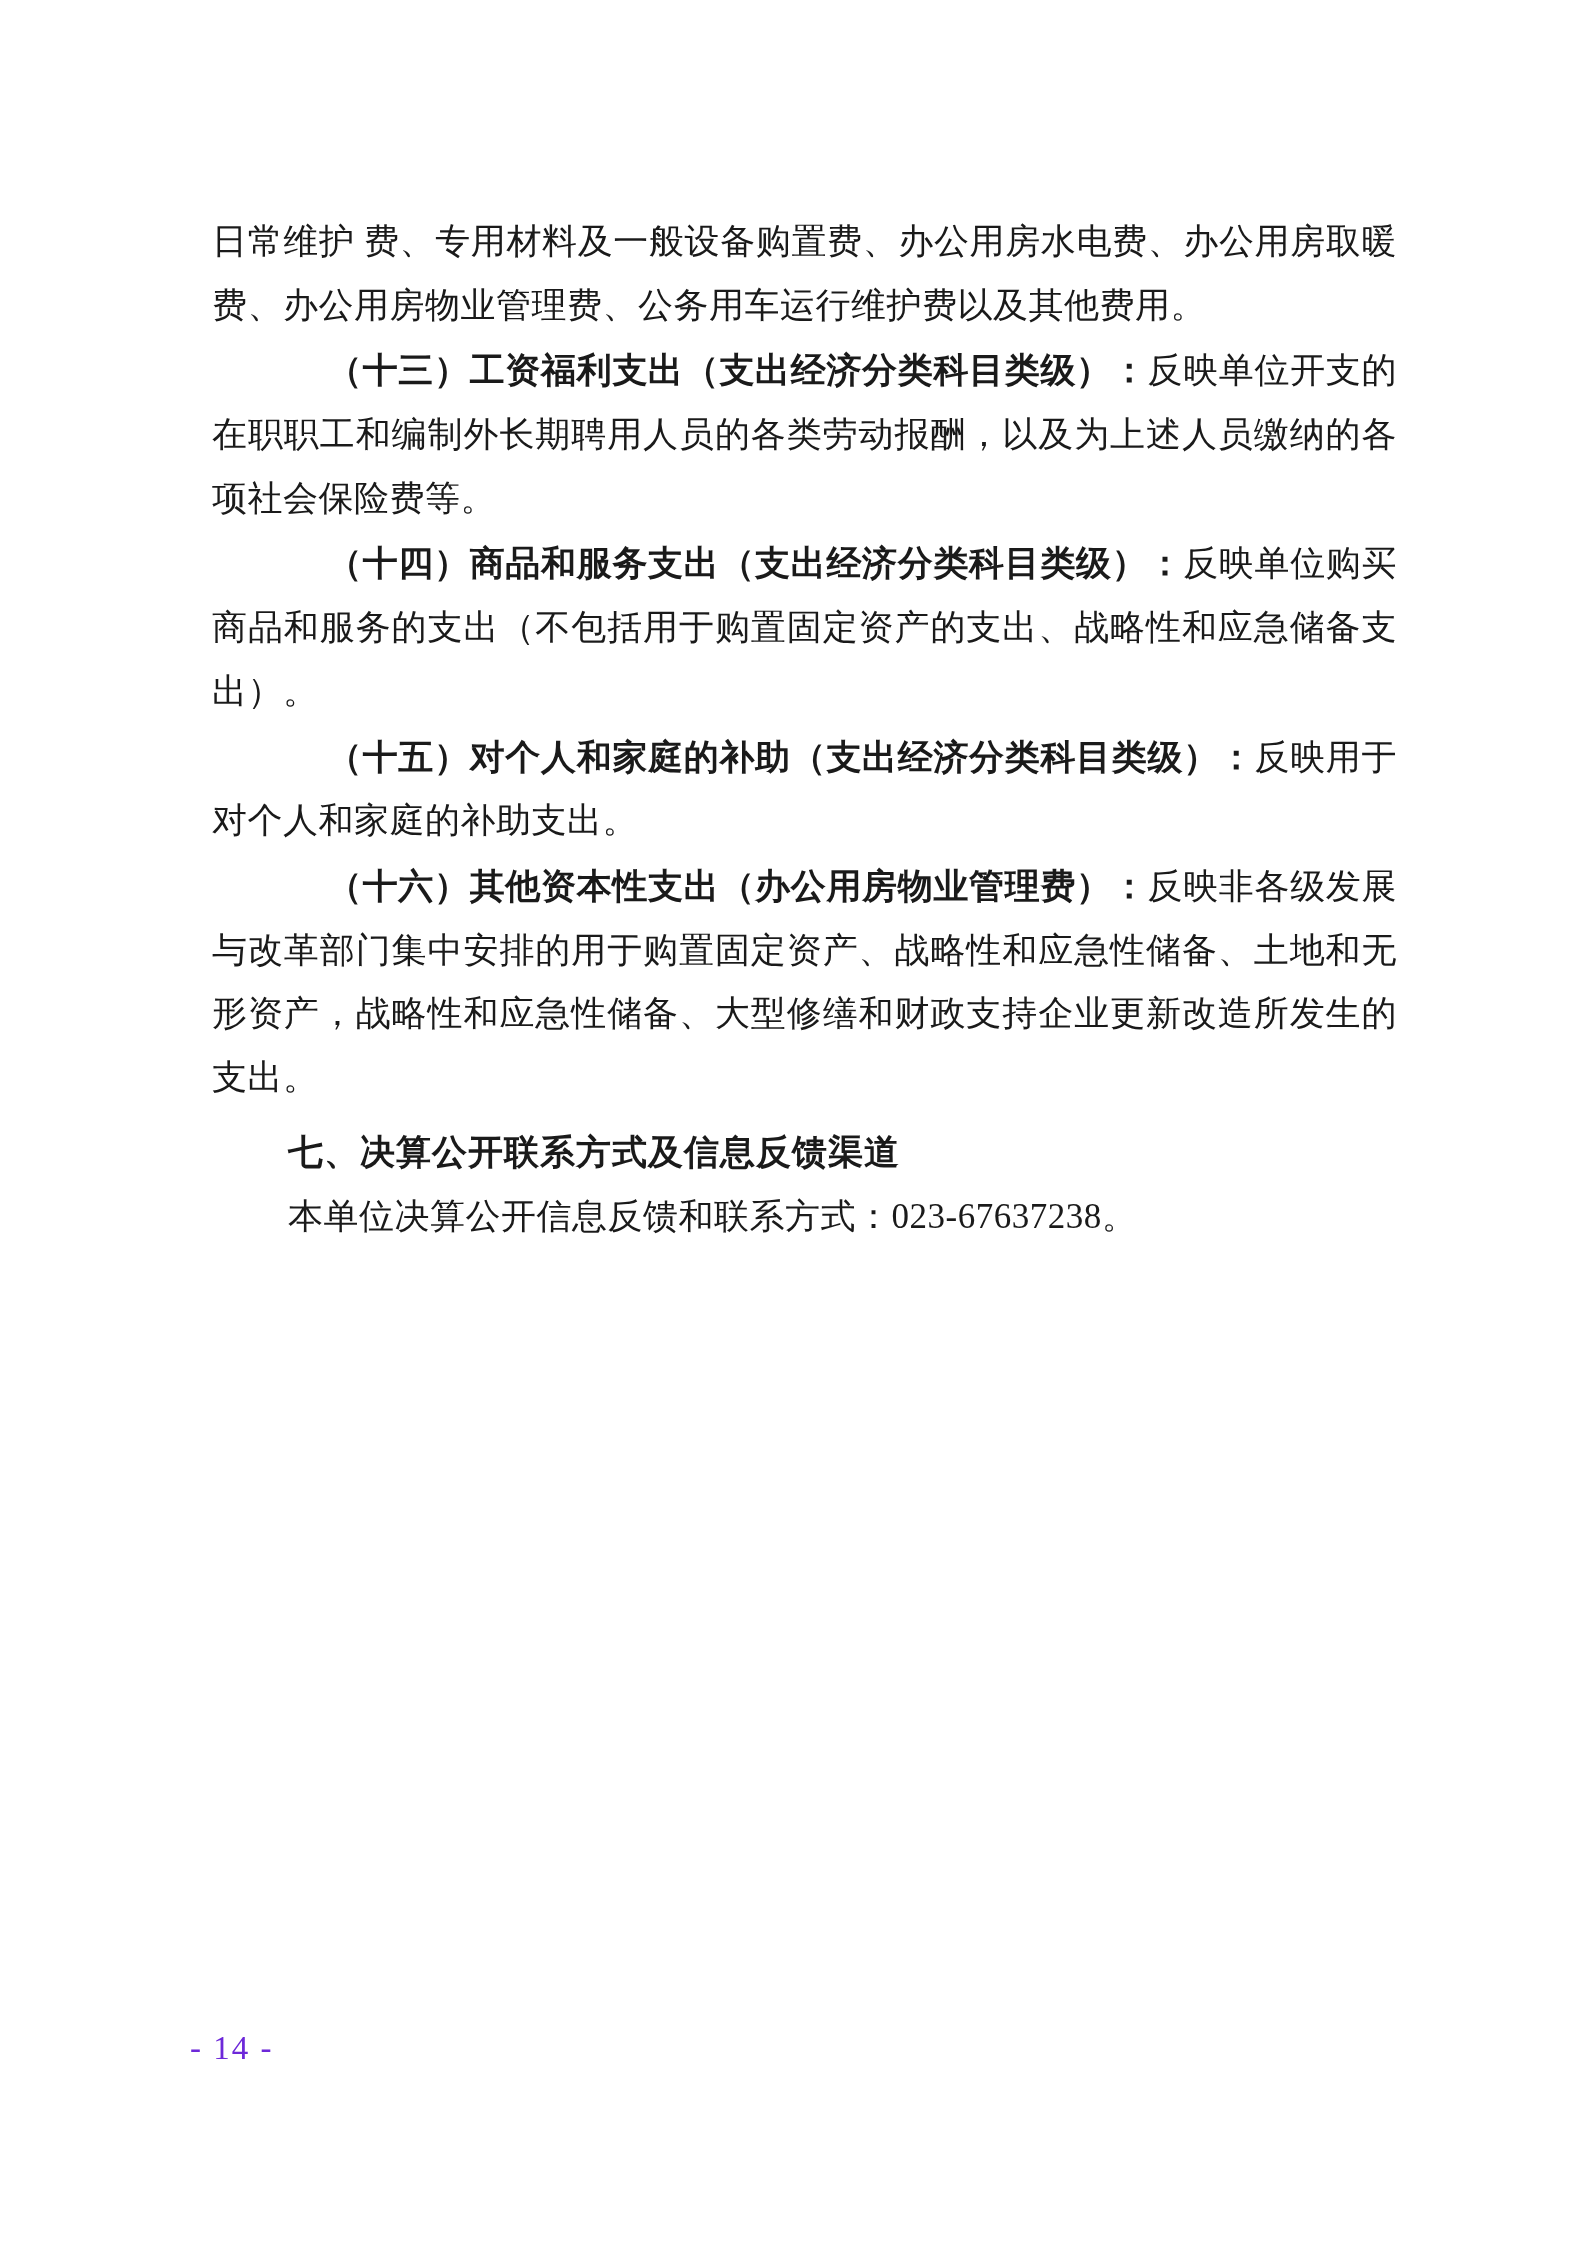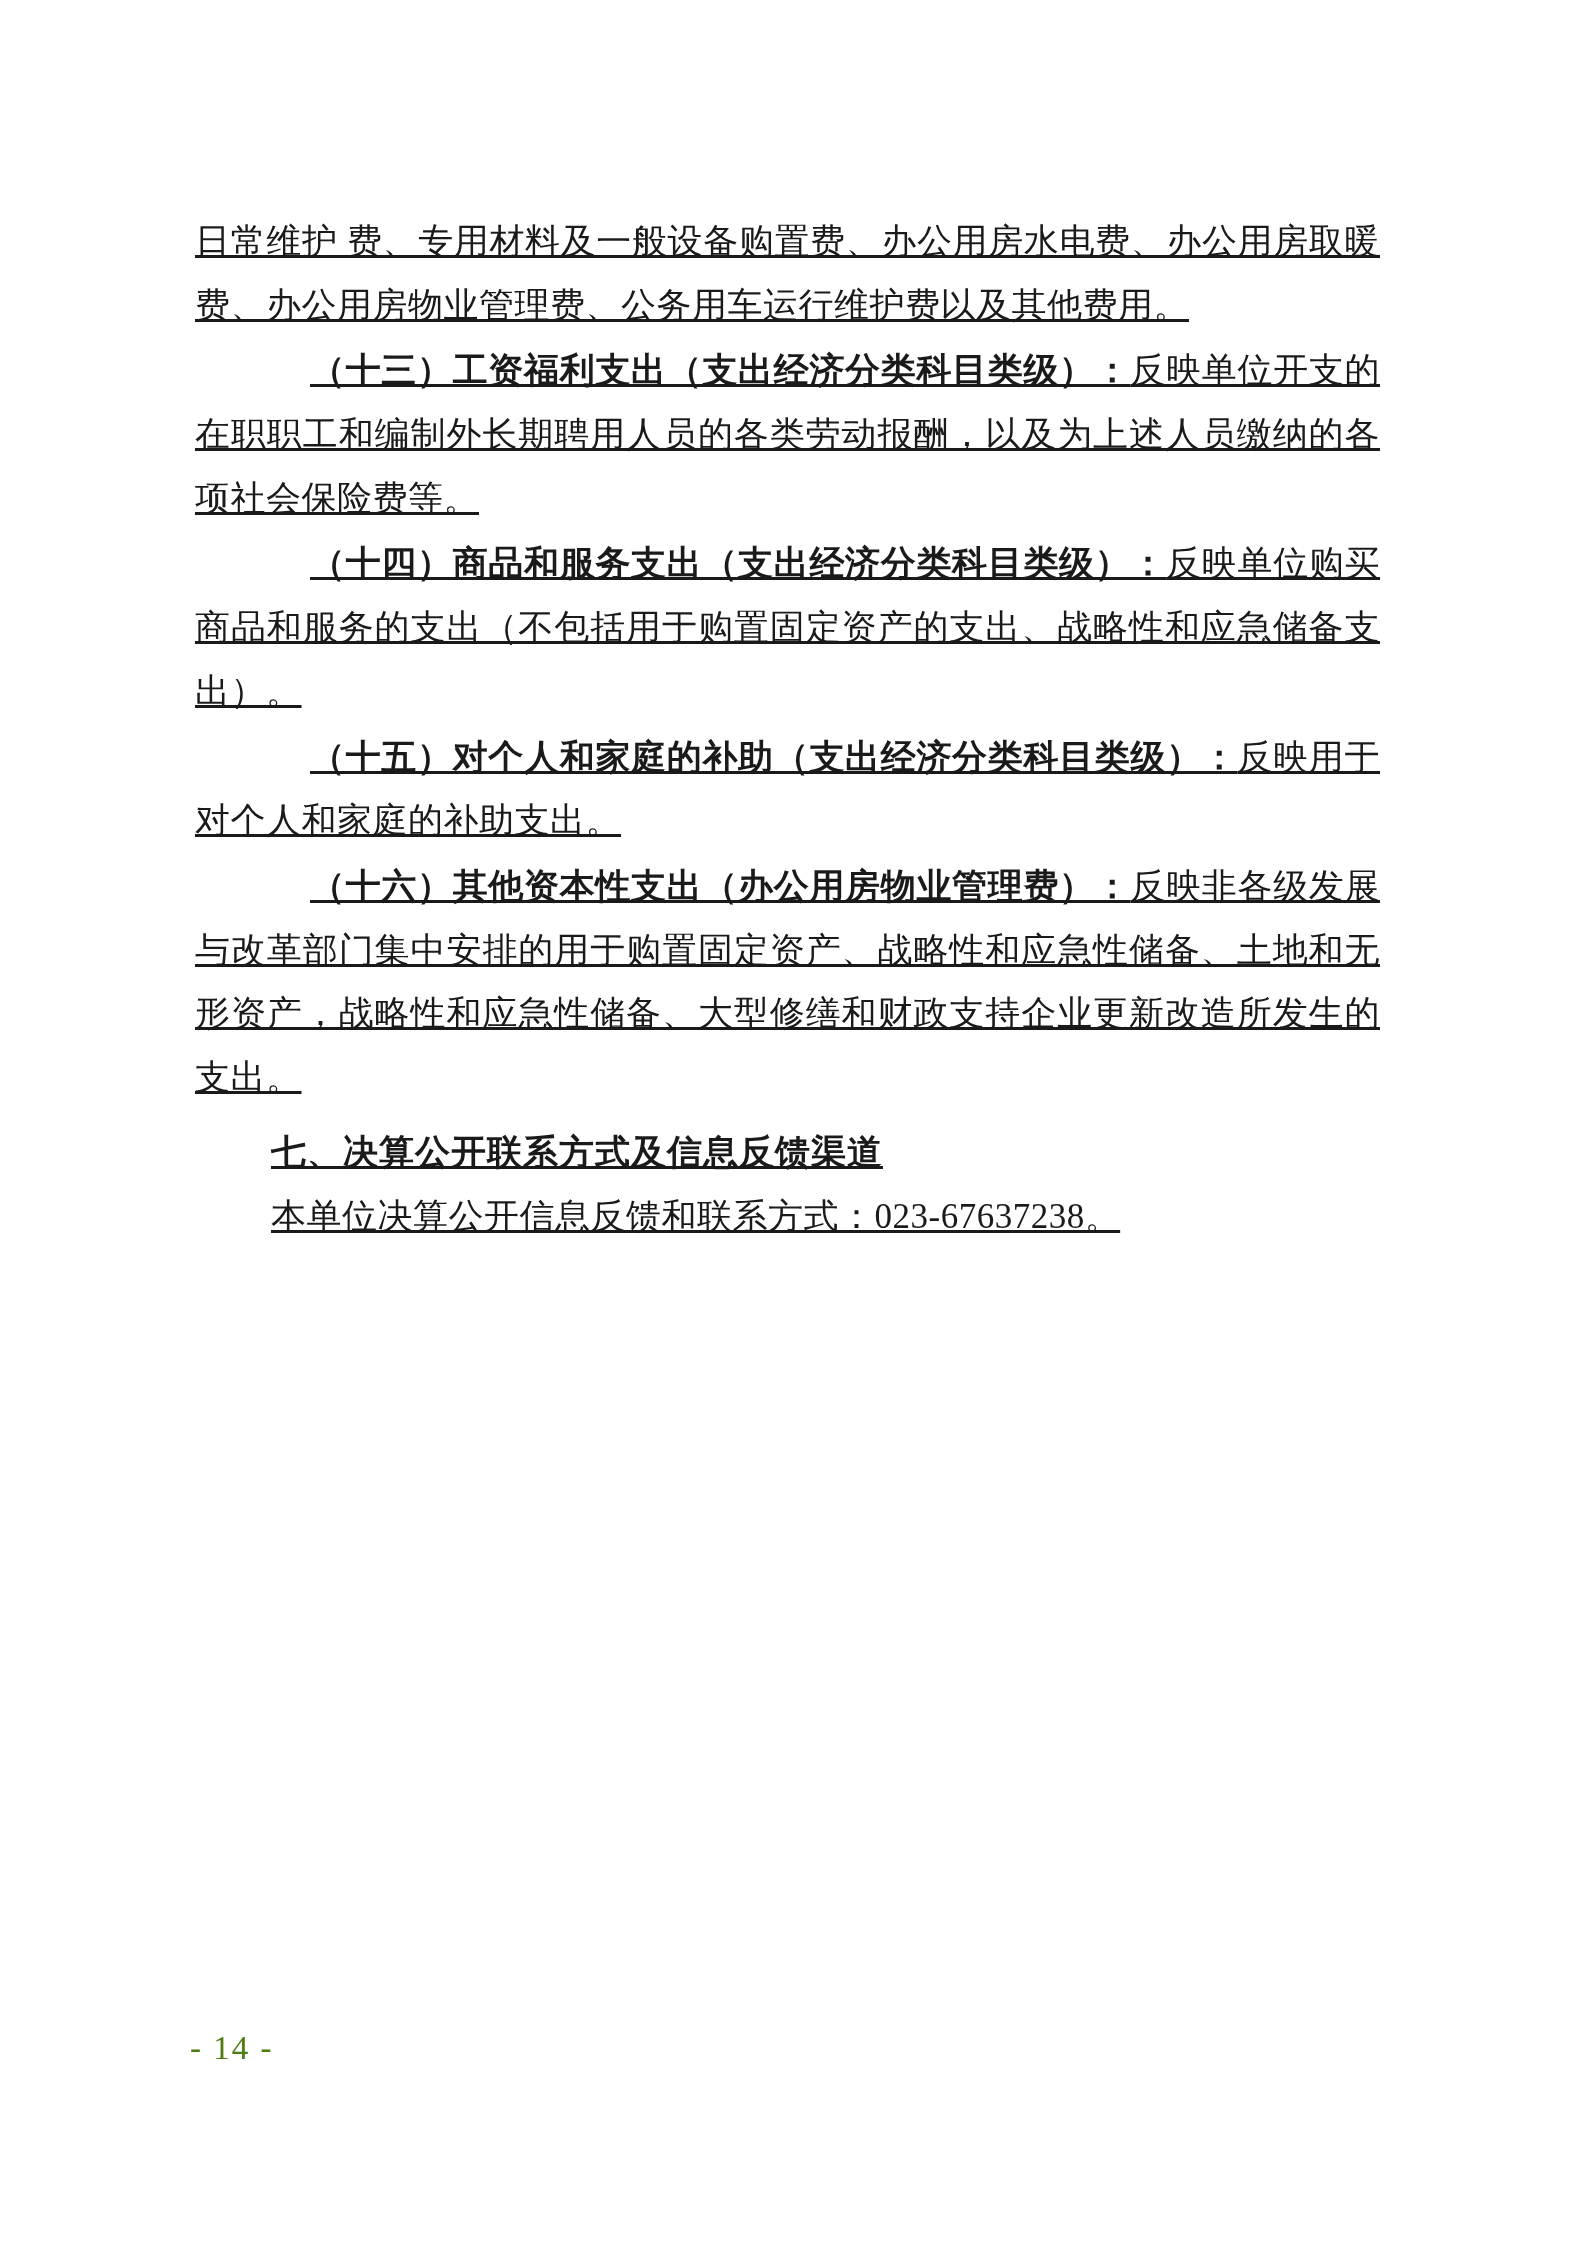--- a/index.html
+++ b/index.html
@@ -18,24 +18,23 @@
   .page {
     position: absolute;
     left: 0;
     top: 0;
     width: 1587px;
     height: 2245px;
     background: #ffffff;
   }
   .content {
     position: absolute;
-    left: 195px;
+    left: 212px;
     top: 210px;
     width: 1185px;
-    text-decoration: underline;
   }
   .para {
     font-size: 35px;
     line-height: 1.82;
     letter-spacing: 0.5px;
     text-align: justify;
     text-justify: inter-ideograph;
     margin: 0 0 2px 0;
     font-family: "Liberation Serif", serif;
   }
@@ -54,21 +53,21 @@
   .bold-lead {
     font-weight: bold;
     margin-left: 39px;
   }
   .footer {
     position: absolute;
     left: 190px;
     top: 2030px;
     font-size: 33px;
     letter-spacing: 2px;
-    color: #4d7c0f;
+    color: #6d28d9;
     font-family: "Liberation Serif", serif;
   }
 </style>
 </head>
 <body>
 
 <div class="page">
   <div class="content">
 
     <p class="para">日常维护 费、专用材料及一般设备购置费、办公用房水电费、办公用房取暖费、办公用房物业管理费、公务用车运行维护费以及其他费用。</p>

